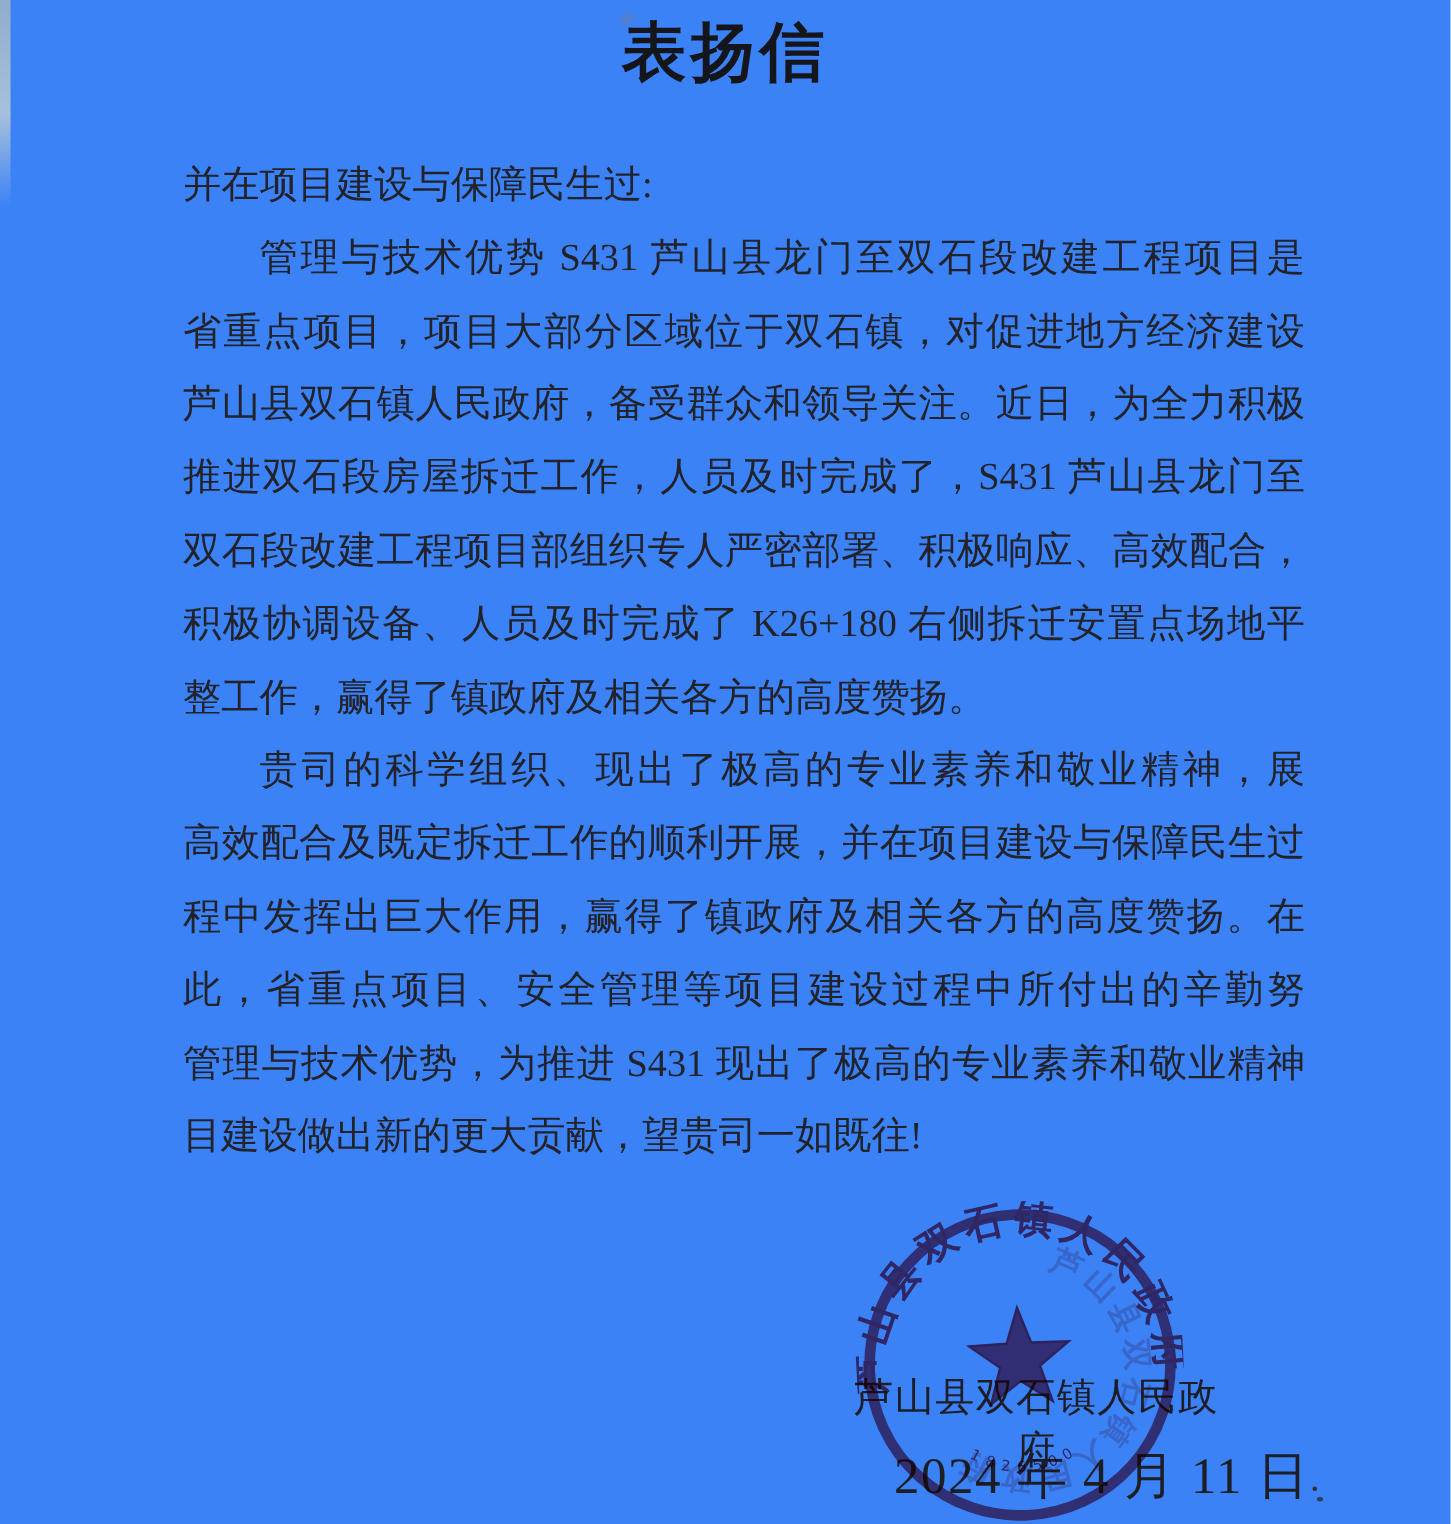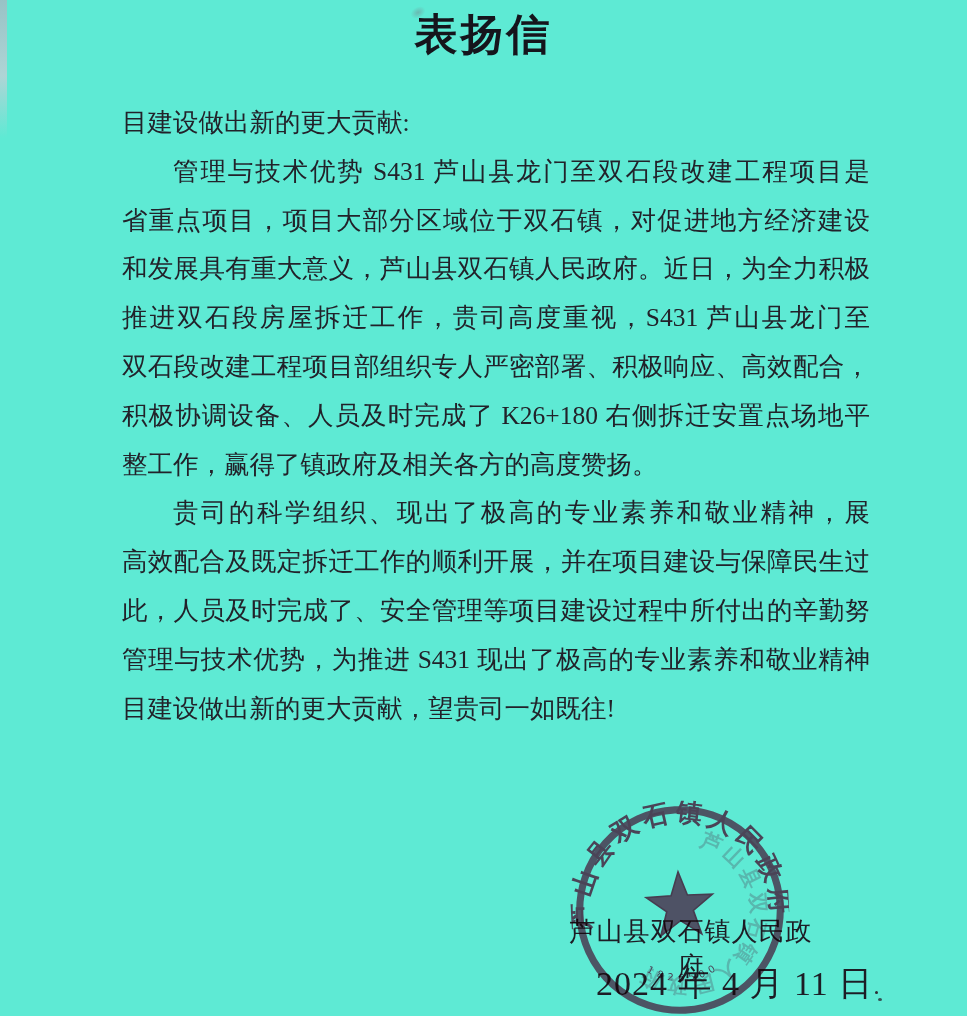--- a/index.html
+++ b/index.html
@@ -4,21 +4,21 @@
 <style>
   * { margin: 0; padding: 0; box-sizing: border-box; }
   html, body { width: 967px; height: 1016px; }
   body {
     font-family: "Liberation Serif", "DejaVu Serif", serif;
     background: #fdfdfc;
     position: relative;
     overflow: hidden;
     color: #22222a;
   }
-  .page { position: absolute; inset: 0; background: #5eead4; }
+  .page { position: absolute; inset: 0; background: #3b82f6; }
 
   
   .edge-artifact {
     position: absolute; left: 0; top: 0; width: 7px; height: 138px;
     background: linear-gradient(to bottom, #a7b8c2 0%, #c2cfd6 55%, rgba(226,233,237,0) 100%);
     opacity: 0.8;
   }
   .smudge {
     position: absolute; left: 410px; top: 7px; width: 16px; height: 11px;
     background: radial-gradient(ellipse at center, rgba(120,125,135,0.45), rgba(120,125,135,0) 70%);
@@ -72,31 +72,32 @@
 <body>
 
 <div class="page">
 
   <div class="edge-artifact"></div>
   <div class="smudge"></div>
 
   <h1 class="title">表扬信</h1>
 
   <div class="body-text">
-    <div class="line para-end">目建设做出新的更大贡献:</div>
+    <div class="line para-end">并在项目建设与保障民生过:</div>
     <div class="line indent">管理与技术优势 S431 芦山县龙门至双石段改建工程项目是</div>
     <div class="line">省重点项目，项目大部分区域位于双石镇，对促进地方经济建设</div>
-    <div class="line">和发展具有重大意义，芦山县双石镇人民政府。近日，为全力积极</div>
-    <div class="line">推进双石段房屋拆迁工作，贵司高度重视，S431 芦山县龙门至</div>
+    <div class="line">芦山县双石镇人民政府，备受群众和领导关注。近日，为全力积极</div>
+    <div class="line">推进双石段房屋拆迁工作，人员及时完成了，S431 芦山县龙门至</div>
     <div class="line">双石段改建工程项目部组织专人严密部署、积极响应、高效配合，</div>
     <div class="line">积极协调设备、人员及时完成了 K26+180 右侧拆迁安置点场地平</div>
     <div class="line para-end">整工作，赢得了镇政府及相关各方的高度赞扬。</div>
     <div class="line indent">贵司的科学组织、现出了极高的专业素养和敬业精神，展</div>
     <div class="line">高效配合及既定拆迁工作的顺利开展，并在项目建设与保障民生过</div>
-    <div class="line">此，人员及时完成了、安全管理等项目建设过程中所付出的辛勤努</div>
+    <div class="line">程中发挥出巨大作用，赢得了镇政府及相关各方的高度赞扬。在</div>
+    <div class="line">此，省重点项目、安全管理等项目建设过程中所付出的辛勤努</div>
     <div class="line">管理与技术优势，为推进 S431 现出了极高的专业素养和敬业精神</div>
     <div class="line para-end">目建设做出新的更大贡献，望贵司一如既往!</div>
   </div>
 
   <div class="signature">芦山县双石镇人民政府</div>
   <div class="date">2024 年 4 月 11 日</div>
 
   <div class="seal">
     <svg viewBox="0 0 200 200" xmlns="http://www.w3.org/2000/svg">
       <defs>

